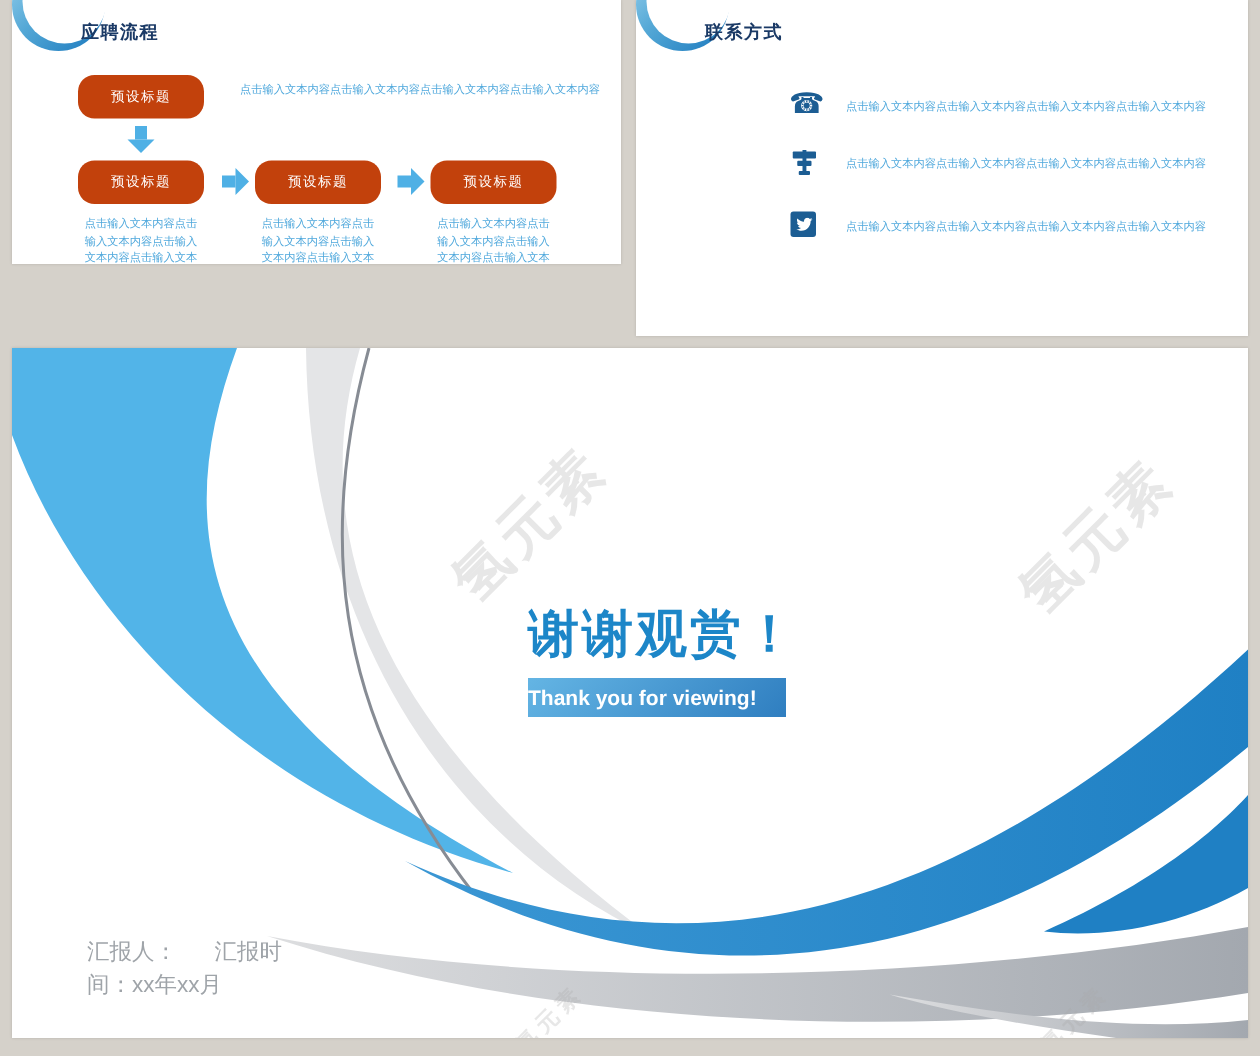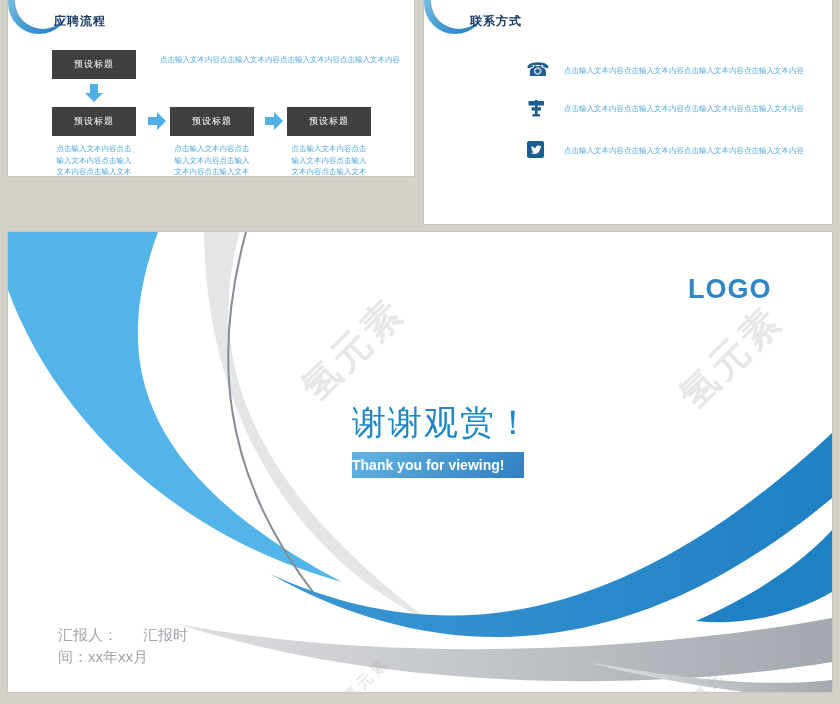--- a/index.html
+++ b/index.html
@@ -13,42 +13,42 @@
   .slide-main { left:8px; top:232px; width:824px; height:460px; }
 
   
   .swirl-outer { position:absolute; left:0px; top:-28px; width:62px; height:62px; border-radius:50%;
                  background:linear-gradient(135deg,#9ed4ef 0%,#54a8d6 45%,#2a85c4 85%); }
   .swirl-inner { position:absolute; left:7px; top:-27px; width:56px; height:56px; border-radius:50%; background:#ffffff; }
 
   .slide-title { position:absolute; left:46px; top:13px; font-size:12px; font-weight:bold; color:#1b3a66; letter-spacing:1px; }
 
   
-  .flow-box { position:absolute; width:84px; height:29px; border-radius:0; background:#404040;
+  .flow-box { position:absolute; width:84px; height:29px; border-radius:11px; background:#c2410c;
               color:#ffffff; font-size:9px; text-align:center; line-height:29px; letter-spacing:1px;font-family:Liberation Serif, serif; }
   .intro-text { position:absolute; left:152px; top:55px; width:250px; font-size:7.5px; color:#4fa8dc; line-height:10px; }
   .caption { position:absolute; top:143px; width:80px; font-size:7.5px; color:#4fa8dc; line-height:11.5px; text-align:center; word-break:break-all; }
   .arrow-down { position:absolute; left:82px; top:84px; width:8px; height:9px; background:#4fb0e5; }
   .arrow-down::after { content:''; position:absolute; left:-5px; top:9px; border-left:9px solid transparent;
                        border-right:9px solid transparent; border-top:9px solid #4fb0e5; }
   .arrow-right { position:absolute; top:117px; width:9px; height:8px; background:#4fb0e5; }
   .arrow-right::after { content:''; position:absolute; left:9px; top:-5px; border-top:9px solid transparent;
                         border-bottom:9px solid transparent; border-left:9px solid #4fb0e5; }
 
   
   .contact-icon { position:absolute; left:102px; width:20px; height:20px; color:#1c5d93; text-align:center; }
   .phone-glyph { font-size:19px; line-height:20px; }
   .contact-text { position:absolute; left:140px; width:255px; font-size:7.5px; color:#4fa8dc; line-height:10px; }
   .tw-badge { position:absolute; left:103px; width:17px; height:17px; background:#1c5d93; border-radius:2px;
               display:flex; align-items:center; justify-content:center; }
 
   
   .deco-svg { position:absolute; left:0; top:0; width:824px; height:460px; }
   .logo-text { position:absolute; left:680px; top:42px; font-size:27px; font-weight:bold; color:#2e86c4; letter-spacing:1px; }
-  .headline { position:absolute; left:344px; top:168px; font-size:34px; font-weight:normal; color:#1c86c8; letter-spacing:2px; }
+  .headline { position:absolute; left:344px; top:168px; font-size:34px; font-weight:bold; color:#1c86c8; letter-spacing:2px; }
   .banner { position:absolute; left:344px; top:220px; width:172px; height:26px;
             background:linear-gradient(135deg,#64b5e4 0%,#2f7ec0 100%);
             color:#ffffff; font-size:14px; font-weight:600; line-height:26px; }
   .presenter { position:absolute; left:50px; top:392px; font-size:15px; color:#9fa4a9; line-height:22px; white-space:pre; }
   .watermark { position:absolute; color:rgba(170,170,170,0.28); transform:rotate(-45deg); font-weight:bold; letter-spacing:4px; }
   .wm-1 { left:282px; top:92px; font-size:38px; }
   .wm-2 { left:660px; top:100px; font-size:38px; }
   .wm-3 { left:330px; top:438px; font-size:15px; }
   .wm-4 { left:680px; top:438px; font-size:15px; }
 </style>
@@ -135,20 +135,19 @@
       <path d="M 262 342 C 430 418 610 400 824 201 L 824 266 C 620 436 430 436 262 342 Z" fill="url(#blueGrad)"></path>
 
       <path d="M 688 389 C 762 356 802 322 824 298 L 824 360 C 782 384 732 394 688 389 Z" fill="#1f80c4"></path>
     </svg>
 
     <div class="watermark wm-1">氢元素</div>
     <div class="watermark wm-2">氢元素</div>
     <div class="watermark wm-3">氢元素</div>
     <div class="watermark wm-4">氢元素</div>
 
-    <div class="logo-text">LOGO</div>
     <div class="headline">谢谢观赏！</div>
     <div class="banner">Thank you for viewing!</div>
 
     <div class="presenter"><span>汇报人：      汇报时</span><br><span>间：xx年xx月</span></div>
   </div>
 
 </div>
 
 </body></html>

